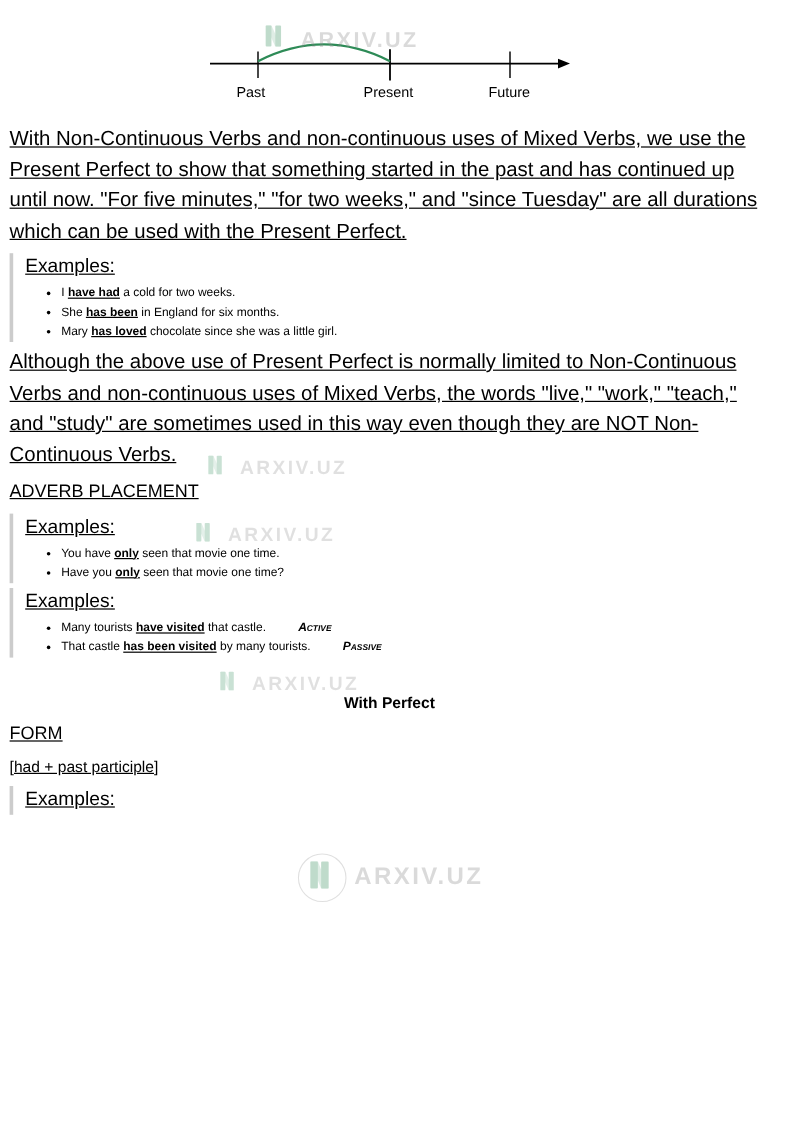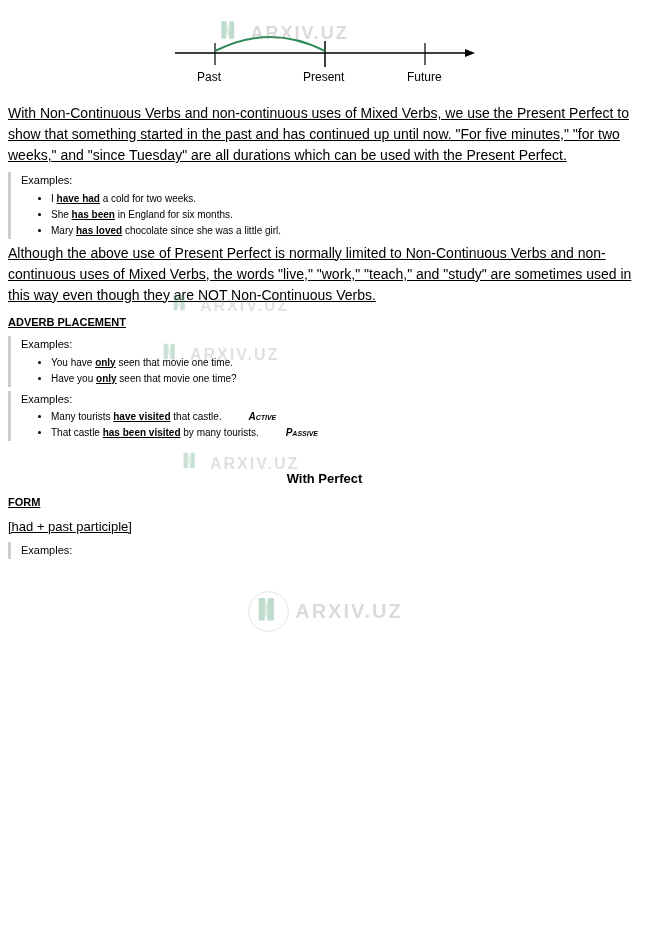--- a/index.html
+++ b/index.html
@@ -33,37 +33,38 @@
       border-left: 3px solid #ccc;
       padding-left: 10px;
       margin-bottom: 4px;
     }
 
     .content-block {
       margin-bottom: 6px;
     }
 
     p, .paragraph {
-      font-size: 14px;
+      font-size: 17px;
       line-height: 1.5;
       margin-bottom: 4px;
     }
 
     .underline { text-decoration: underline; }
     .bold-underline { font-weight: bold; text-decoration: underline; }
 
     .section-heading {
-      font-size: 11px;
-      font-weight: bold;
+      font-size: 15px;
+      font-weight: normal;
       text-decoration: underline;
       margin: 8px 0 4px 0;
     }
 
     .examples-label {
-      font-size: 11px;
+      font-size: 16px;
+      text-decoration: underline;
       margin-bottom: 2px;
     }
 
     ul {
       list-style: disc;
       padding-left: 30px;
       margin-bottom: 4px;
     }
 
     ul li {

